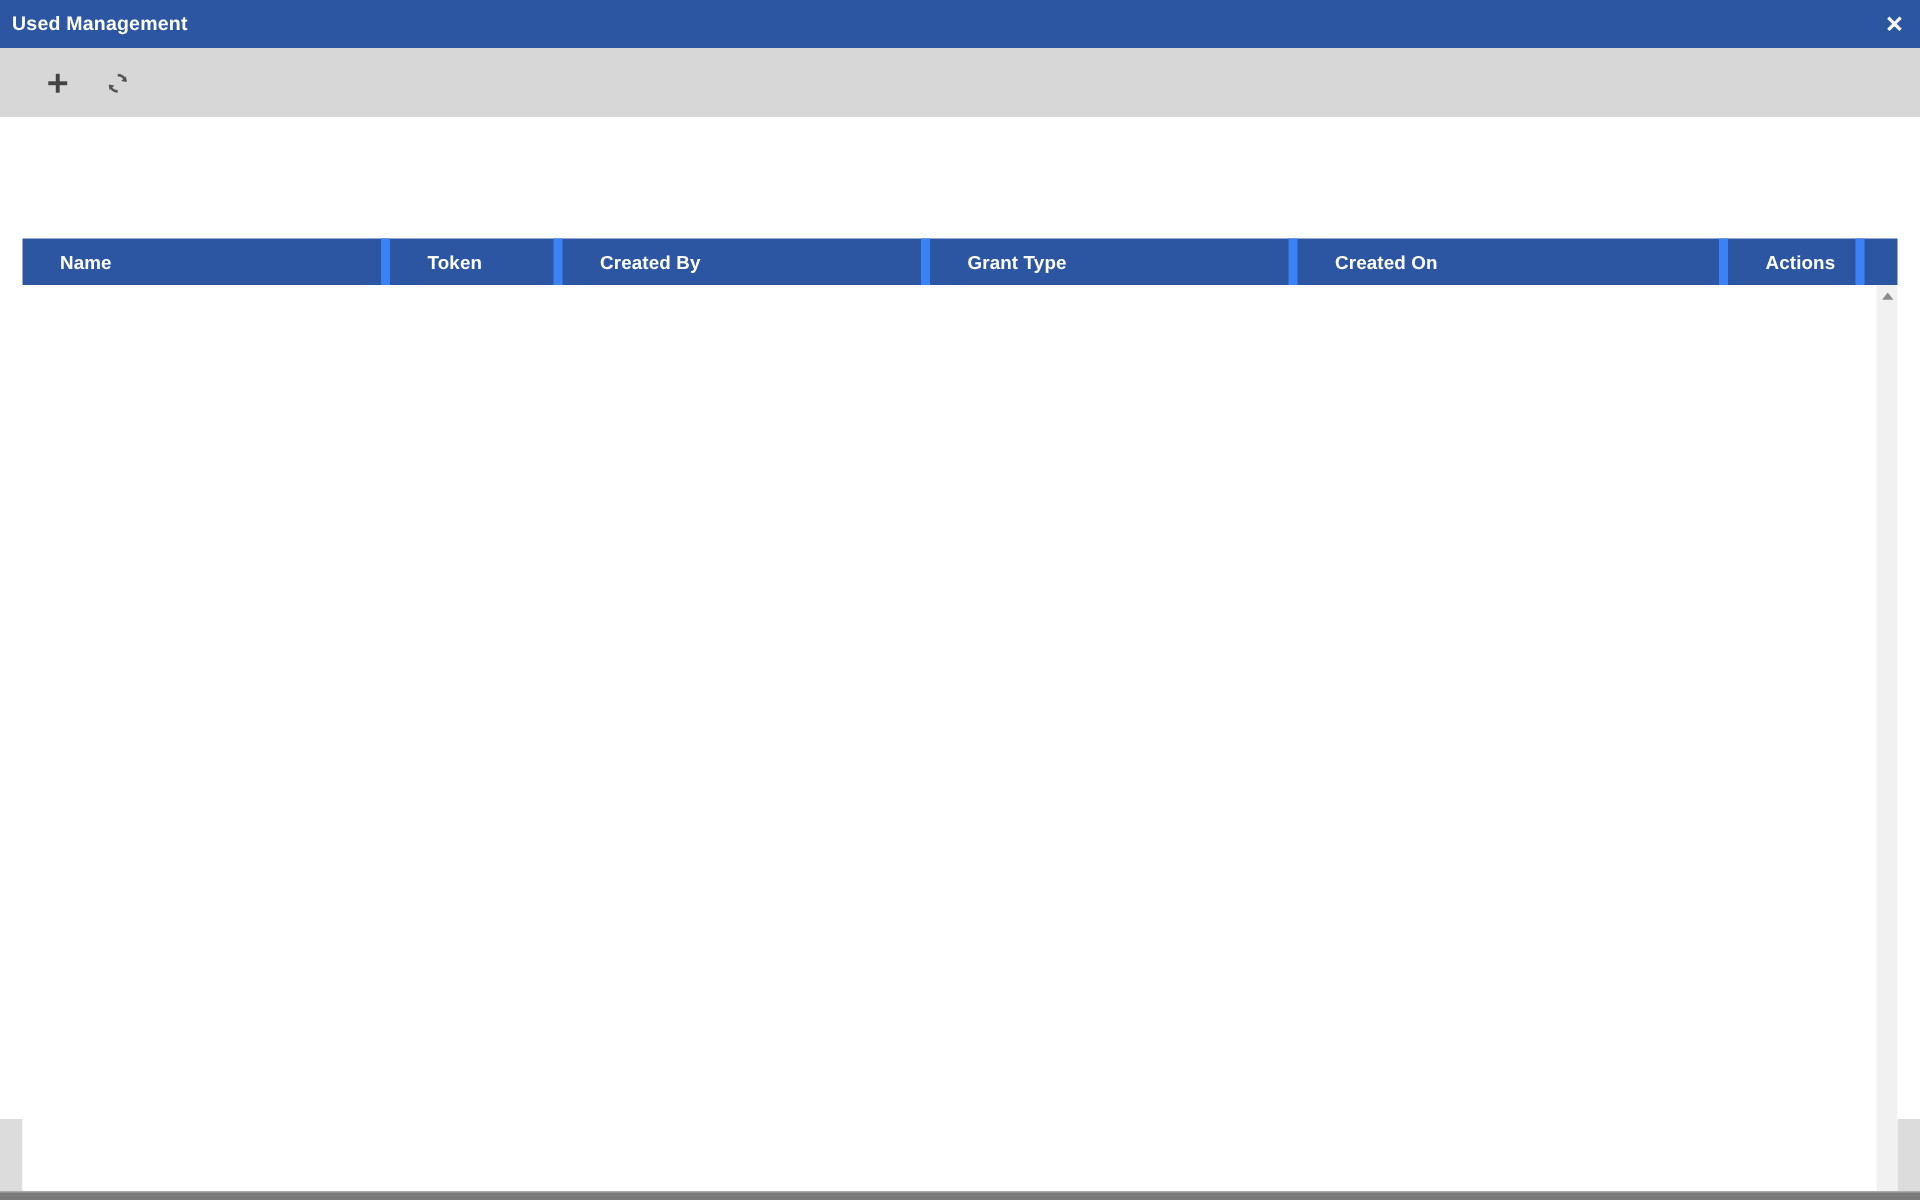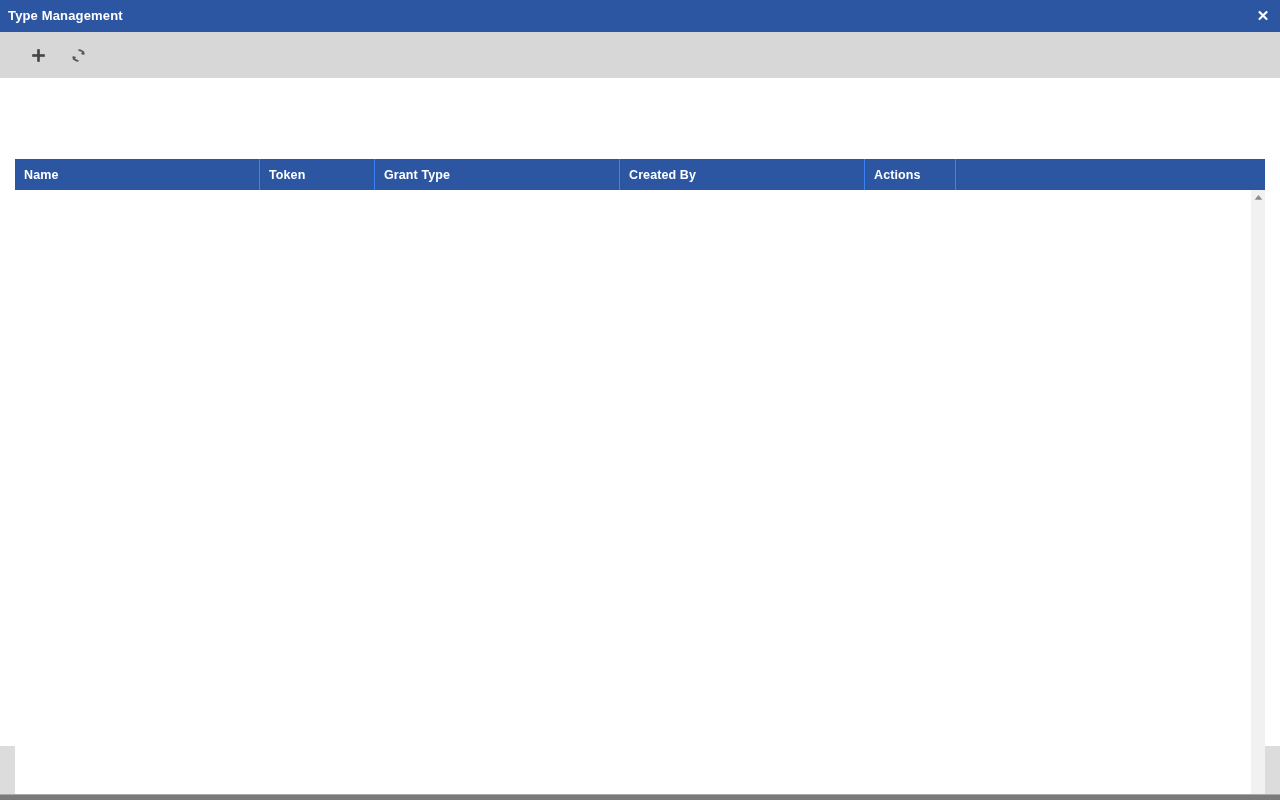--- a/index.html
+++ b/index.html
@@ -110,23 +110,23 @@
     width: 100%;
     box-sizing: border-box;
   }
   .grid-header .hcell {
     color: #ffffff;
     font-size: 12.5px;
     font-weight: bold;
     letter-spacing: 0.1px;
     display: flex;
     align-items: center;
-    padding-left: 9px;
-    box-sizing: border-box;
-    border-right: 1px solid #3b82f6;
+    padding-left: 25px;
+    box-sizing: border-box;
+    border-right: 6px solid #3b82f6;
     overflow: hidden;
     white-space: nowrap;
     cursor: pointer;
   }
   .grid-header .hcell.filler {
     border-right: none;
     padding-left: 0;
     flex: 1 1 auto;
   }
 
@@ -209,21 +209,21 @@
     border-top: 1px solid #A9A9A9;
     box-sizing: border-box;
   }
 </style>
 </head>
 <body>
 
 <div class="app-window">
 
   <div class="titlebar">
-    <span class="titlebar-title">Type Management</span>
+    <span class="titlebar-title">Used Management</span>
     <span class="titlebar-close">✕</span>
   </div>
 
   <div class="toolbar">
     <button class="tool-btn">
       <span>
         <svg width="15" height="15" viewBox="0 0 15 15">
           <rect x="6.2" y="1.2" width="2.6" height="12.6" fill="#444444"></rect>
           <rect x="1.2" y="6.2" width="12.6" height="2.6" fill="#444444"></rect>
         </svg>
@@ -240,22 +240,23 @@
       </span>
     </button>
   </div>
 
   <div class="content">
     <div class="grid-wrap">
 
       <div class="grid-header">
         <div class="hcell" style="width:245px">Name</div>
         <div class="hcell" style="width:115px">Token</div>
+        <div class="hcell" style="width:245px">Created By</div>
         <div class="hcell" style="width:245px">Grant Type</div>
-        <div class="hcell" style="width:245px">Created By</div>
+        <div class="hcell" style="width:287px">Created On</div>
         <div class="hcell" style="width:91px">Actions</div>
         <div class="hcell filler"></div>
       </div>
 
       <div class="grid-body">
         <div class="grid-rows"></div>
 
         <div class="vscroll">
           <span class="arrow">
             <svg width="9" height="7" viewBox="0 0 9 7">

